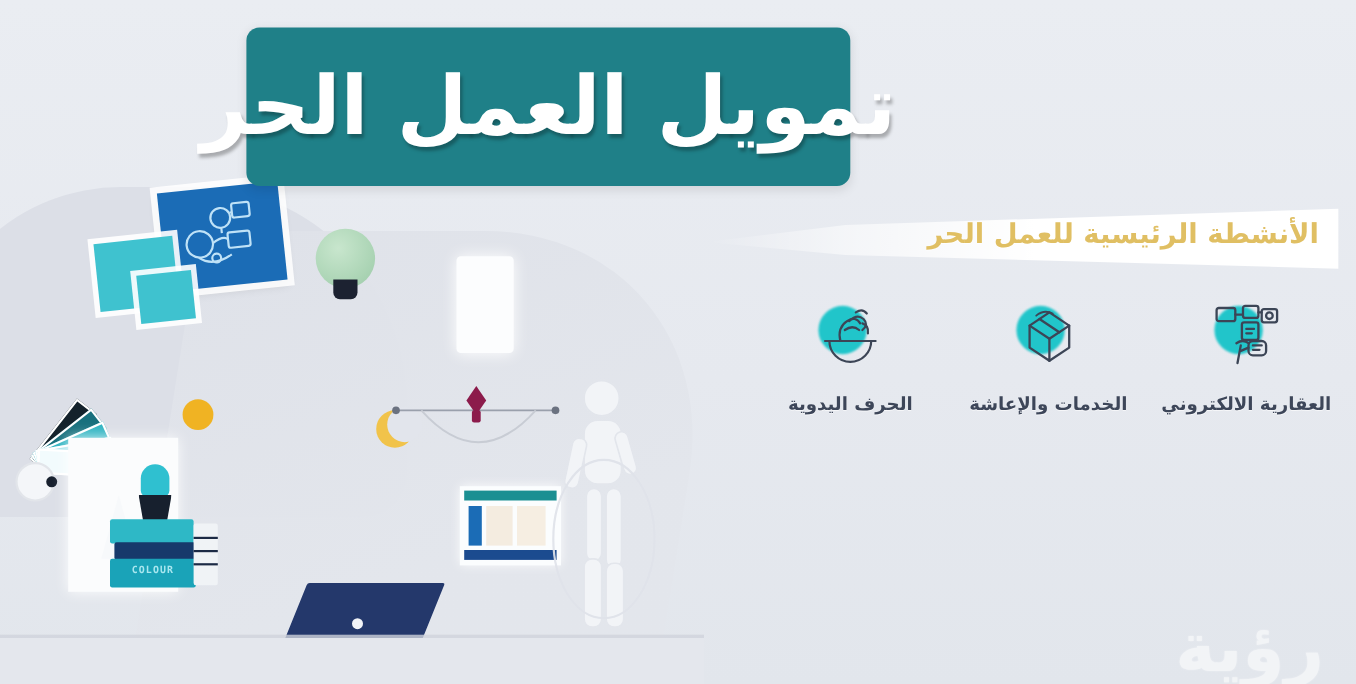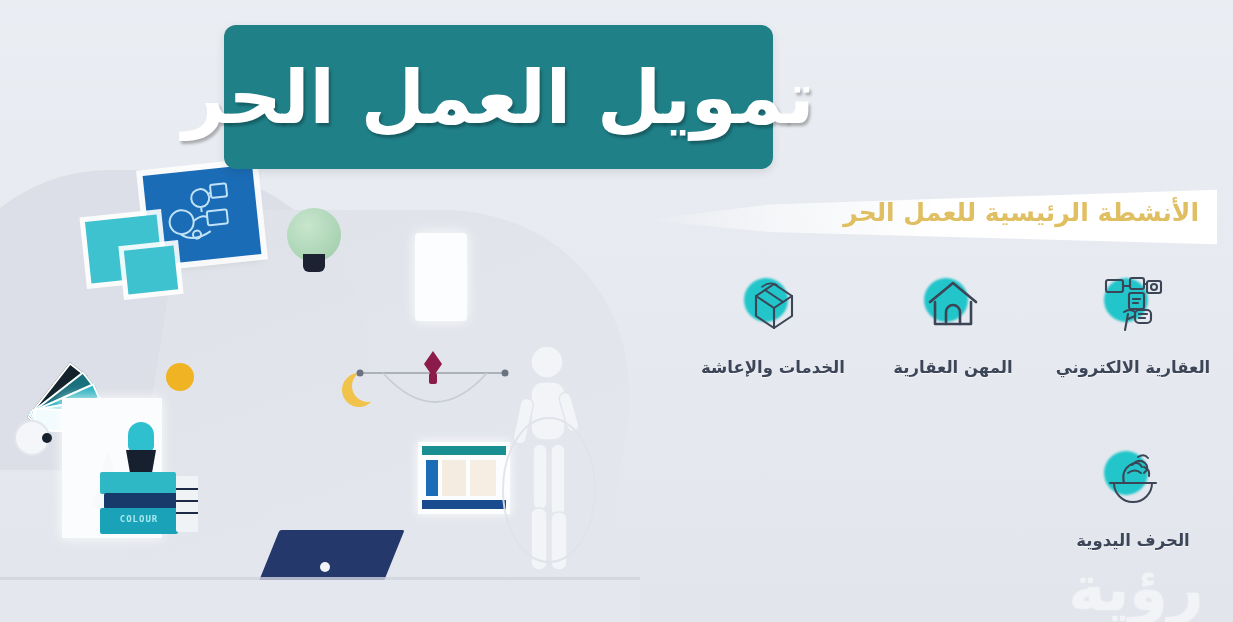--- a/index.html
+++ b/index.html
@@ -438,31 +438,20 @@
           <rect x="33" y="34" width="16" height="13" rx="4"></rect>
           <path d="M37 38 h8 M37 42 h6"></path>
           <path d="M33 40 l-7 3"></path>
         </svg>
       </div>
       <div class="act-label">العقارية الالكتروني</div>
     </div>
 
 
 
-    <div class="activity">
-      <div class="act-icon">
-        <div class="act-blob"></div>
-        <svg width="62" height="58" viewBox="0 0 62 58" fill="none" stroke="#3c4556" stroke-width="2.6" stroke-linecap="round" stroke-linejoin="round">
-          <path d="M8 26 L31 7 L54 26"></path>
-          <path d="M13 26 v22 h36 v-22"></path>
-          <path d="M24 48 v-12 a7 7 0 0 1 14 0 v12"></path>
-        </svg>
-      </div>
-      <div class="act-label">المهن العقارية</div>
-    </div>
 
     <div class="activity">
       <div class="act-icon">
         <div class="act-blob"></div>
         <svg width="62" height="58" viewBox="0 0 62 58" fill="none" stroke="#3c4556" stroke-width="2.1" stroke-linecap="round" stroke-linejoin="round">
           <path d="M14 20 L32 8 L50 20 L32 32 z"></path>
           <path d="M14 20 v20 L32 52 V32"></path>
           <path d="M50 20 v20 L32 52"></path>
           <path d="M23 14 L41 26"></path>
           <path d="M20 11 q7 -6 15 -2" stroke-width="1.6"></path>

